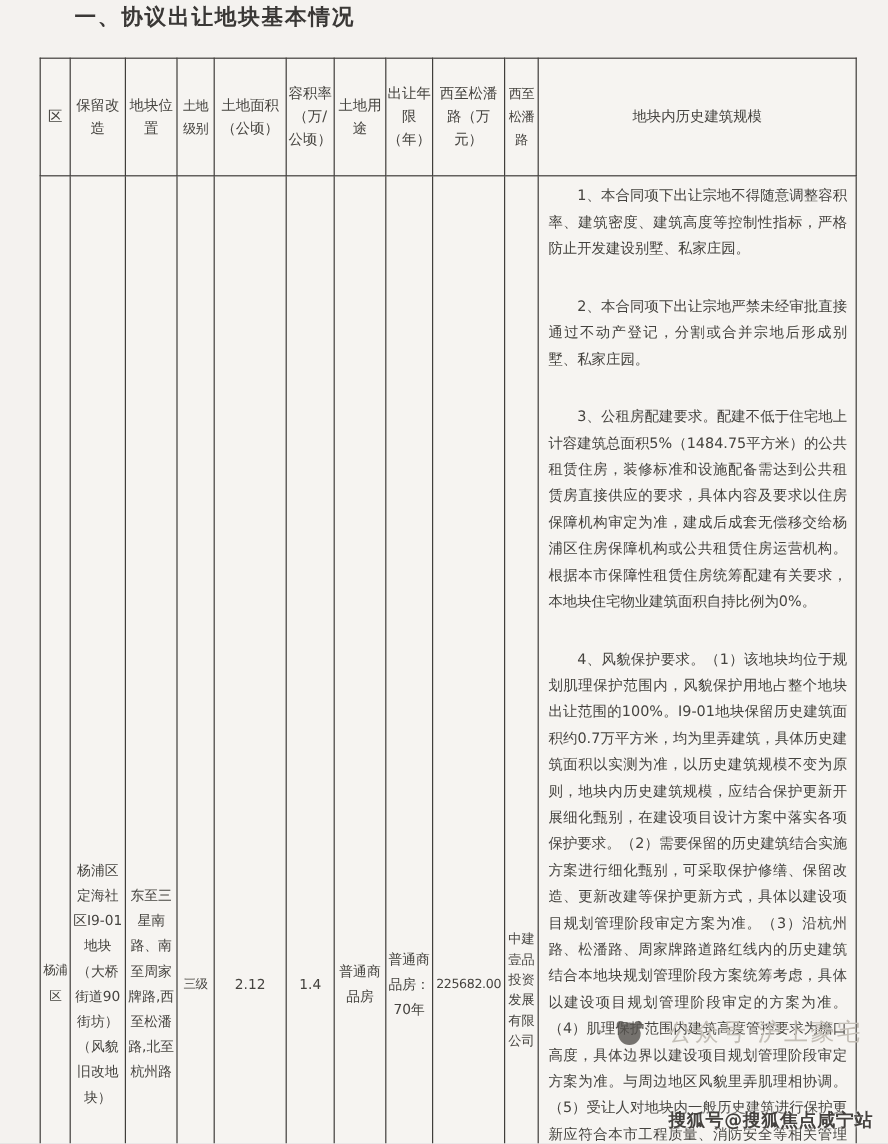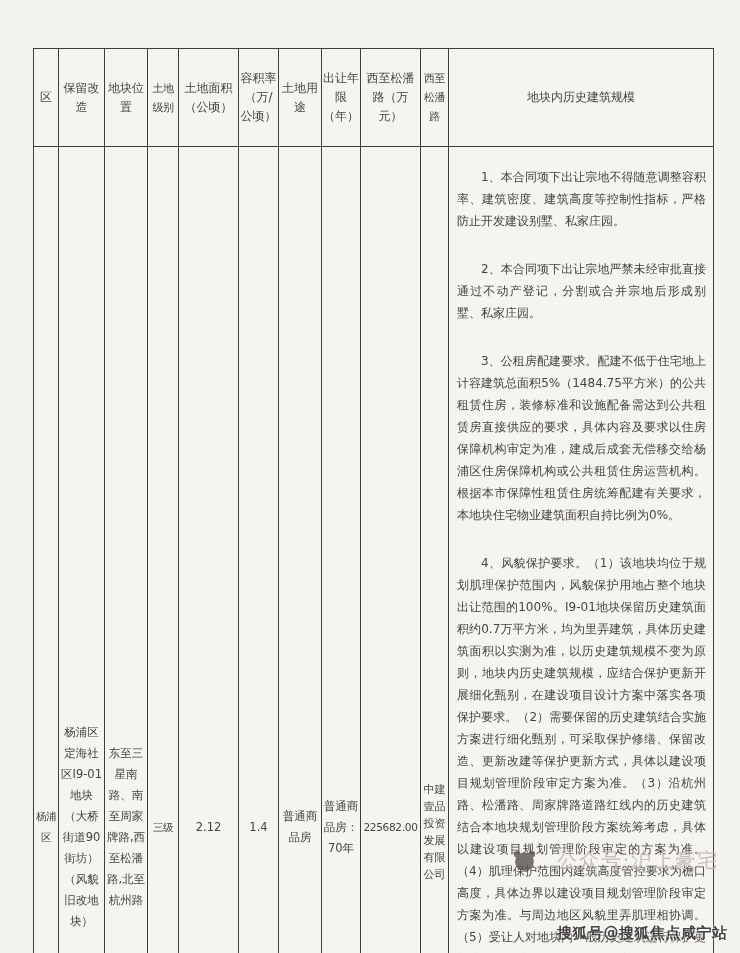--- a/index.html
+++ b/index.html
@@ -40,21 +40,21 @@
   }
   td.tight{font-size:10.5px;letter-spacing:-0.5px;padding-left:0;padding-right:0;}
   td.price{font-size:10.5px;letter-spacing:-0.3px;white-space:nowrap;padding-left:0;padding-right:0;}
   td.user{font-size:11px;line-height:17px;padding-left:0;padding-right:0;padding-top:580px;padding-bottom:60px;}
   td.req{
     font-size:12px;line-height:22px;
     text-align:justify;text-justify:inter-ideograph;
     vertical-align:top;
     padding:5px 7px 5px 8px;
   }
-  td.req p{margin:14px 0 26px 0;text-indent:2em;}
+  td.req p{margin:0 0 26px 0;text-indent:2em;}
   td.req p:last-child{margin-bottom:0;}
   .wm-light{
     position:absolute;left:512px;top:847px;
     display:flex;align-items:center;gap:20px;
     font-size:20px;letter-spacing:2px;
     color:#c3beb6;
     white-space:nowrap;
     pointer-events:none;
   }
   .wm-icon{display:inline-block;width:25px;height:25px;opacity:0.8;}
@@ -65,20 +65,21 @@
     text-shadow:0 0 2px rgba(255,255,255,0.9),0 0 4px rgba(255,255,255,0.7);
     white-space:nowrap;
     pointer-events:none;
   }
 </style>
 </head>
 <body>
 
 <div class="page">
 
+  <h1 class="title">一、协议出让地块基本情况</h1>
 
   <table class="doc-table">
     <colgroup>
       <col style="width:25px">
         <col style="width:46px">
         <col style="width:43px">
       <col style="width:31px">
         <col style="width:60px">
         <col style="width:40px">
       <col style="width:43px">

